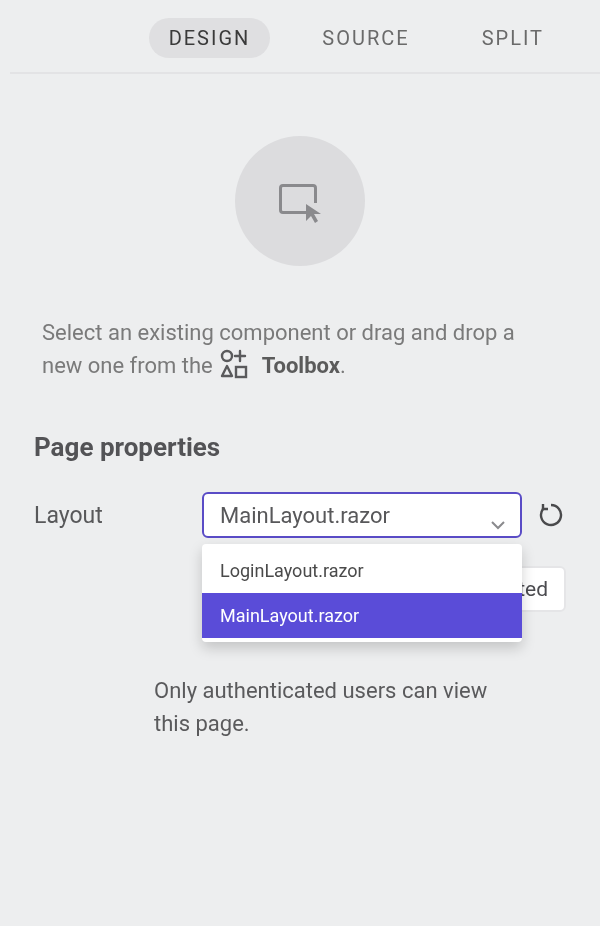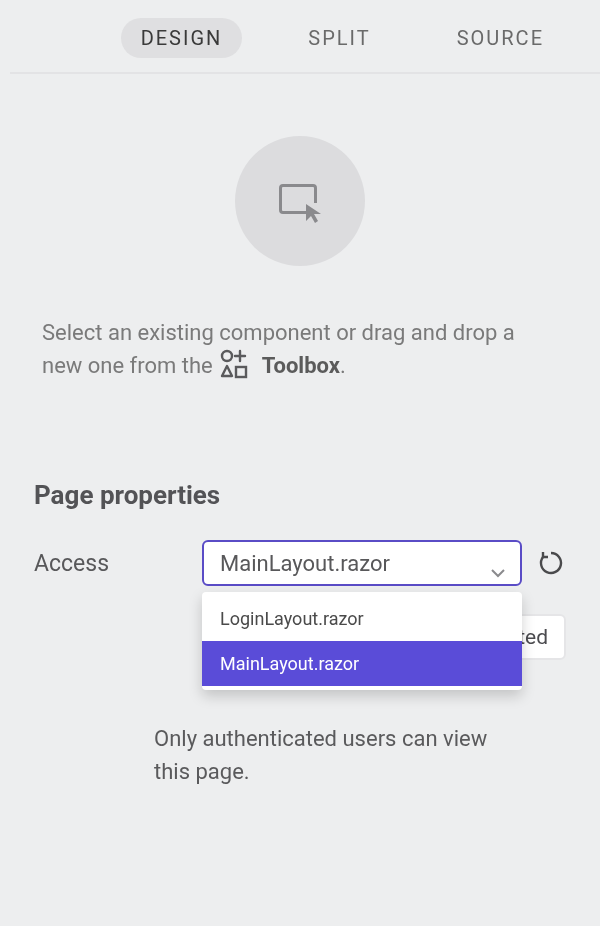--- a/index.html
+++ b/index.html
@@ -1,52 +1,52 @@
 <!DOCTYPE html>
 <html><head>
 <meta charset="utf-8">
 <style>
   * { box-sizing: border-box; margin: 0; padding: 0; }
   html, body { width: 600px; height: 926px; font-family: -apple-system, BlinkMacSystemFont, "Segoe UI", Roboto, sans-serif; background: #edeeef; color: #3a3a3a; }
-  .tabs { display: flex; justify-content: flex-end; gap: 46px; padding: 18px 36px 14px 0; }
+  .tabs { display: flex; justify-content: flex-end; gap: 32px; padding: 18px 36px 14px 0; }
   .tab { font-size: 20px; letter-spacing: 2px; color: #6a6a6a; padding: 8px 20px; border-radius: 22px; cursor: pointer; }
   .tab.active { background: #dfdfe1; color: #3a3a3a; }
   .divider { border-top: 2px solid #e3e3e5; margin-left: 10px; }
   .content { padding: 62px 34px 0 34px; position: relative; }
   .placeholder-circle { width: 130px; height: 130px; border-radius: 50%; background: #dcdcde; margin: 0 auto; display: flex; align-items: center; justify-content: center; }
   .ph-inner { width: 42px; height: 34px; position: relative; }
   .ph-rect { position: absolute; top: 0; left: 0; width: 38px; height: 30px; border: 3px solid #8a8a8d; border-radius: 4px; }
   .ph-notch { position: absolute; bottom: -3px; right: -3px; width: 18px; height: 18px; background: #dcdcde; }
   .ph-cursor { position: absolute; bottom: -6px; right: -5px; }
   .ph-cursor svg { display: block; }
   .instruction { text-align: left; font-size: 22px; color: #7a7a7a; margin: 50px 8px 0; line-height: 1.5; }
   .toolbox-word { font-weight: 700; color: #5b5b5b; }
   .toolbox-icon { display: inline-block; vertical-align: -6px; margin: 0 4px 0 2px; }
-  .section-title { font-size: 26px; font-weight: 700; color: #535356; margin-top: 92px; margin-bottom: 30px; }
+  .section-title { font-size: 26px; font-weight: 700; color: #535356; margin-top: 44px; margin-bottom: 30px; }
   .row { display: flex; align-items: center; margin-bottom: 28px; }
   .row-label { width: 168px; font-size: 23px; color: #58585a; flex-shrink: 0; }
   .combo { flex: 1; position: relative; }
   .combo-box { height: 46px; border: 2px solid #5a4cc6; border-radius: 6px; background: #fff; display: flex; align-items: center; padding: 0 44px 0 16px; font-size: 22px; color: #58585a; position: relative; cursor: pointer; }
   .chevron { position: absolute; right: 14px; top: 50%; transform: translateY(-50%); width: 16px; height: 10px; }
   .reset-btn { width: 30px; height: 30px; margin-left: 14px; cursor: pointer; display: flex; align-items: center; justify-content: center; }
   .dropdown { position: absolute; top: 52px; left: 0; right: 0; background: #fff; border-radius: 4px; box-shadow: 0 6px 14px rgba(0,0,0,0.18); z-index: 10; overflow: hidden; padding: 4px 0; }
   .dropdown-item { padding: 12px 18px; font-size: 18px; color: #4a4a4a; cursor: pointer; }
   .dropdown-item.selected { background: #5a4cd8; color: #fff; }
   .pill { height: 46px; padding: 0 16px 0 14px; background: #fff; border: 2px solid #e5e5e7; border-radius: 6px; display: inline-flex; align-items: center; font-size: 21px; color: #4b4b4f; cursor: pointer; margin-left: auto; }
   .pill .check { margin-right: 10px; }
   .help-text { margin-left: 120px; font-size: 22px; color: #5a5a5c; line-height: 1.5; margin-top: 62px; max-width: 360px; }
   .roles-right { flex:1; display:flex; }
 </style>
 </head>
 <body>
 
 <div class="tabs">
   <div class="tab active">DESIGN</div>
+  <div class="tab">SOURCE</div>
   <div class="tab">SPLIT</div>
-  <div class="tab">SOURCE</div>
 </div>
 <div class="divider"></div>
 
 <div class="content">
 
   <div class="placeholder-circle">
     <div class="ph-inner">
       <div class="ph-rect"></div>
       <div class="ph-notch"></div>
       <div class="ph-cursor">
@@ -66,21 +66,21 @@
         <path d="M7 17 L12 27 L2 27 Z" fill="none" stroke="#5a5a5c" stroke-width="2.4" stroke-linejoin="round"></path>
         <rect x="16" y="18" width="10" height="10" fill="none" stroke="#5a5a5c" stroke-width="2.4"></rect>
       </svg>
     </span>
     <span class="toolbox-word">Toolbox</span><span>.</span>
   </div>
 
   <div class="section-title">Page properties</div>
 
   <div class="row">
-    <div class="row-label">Access</div>
+    <div class="row-label">Layout</div>
     <div class="combo">
       <div class="combo-box">
         <span>MainLayout.razor</span>
         <span class="chevron">
           <svg width="16" height="10" viewBox="0 0 16 10">
               <path d="M2 2 L8 8 L14 2" fill="none" stroke="#8a8a8d" stroke-width="2"></path>
             </svg>
         </span>
       </div>
       <div class="dropdown">

